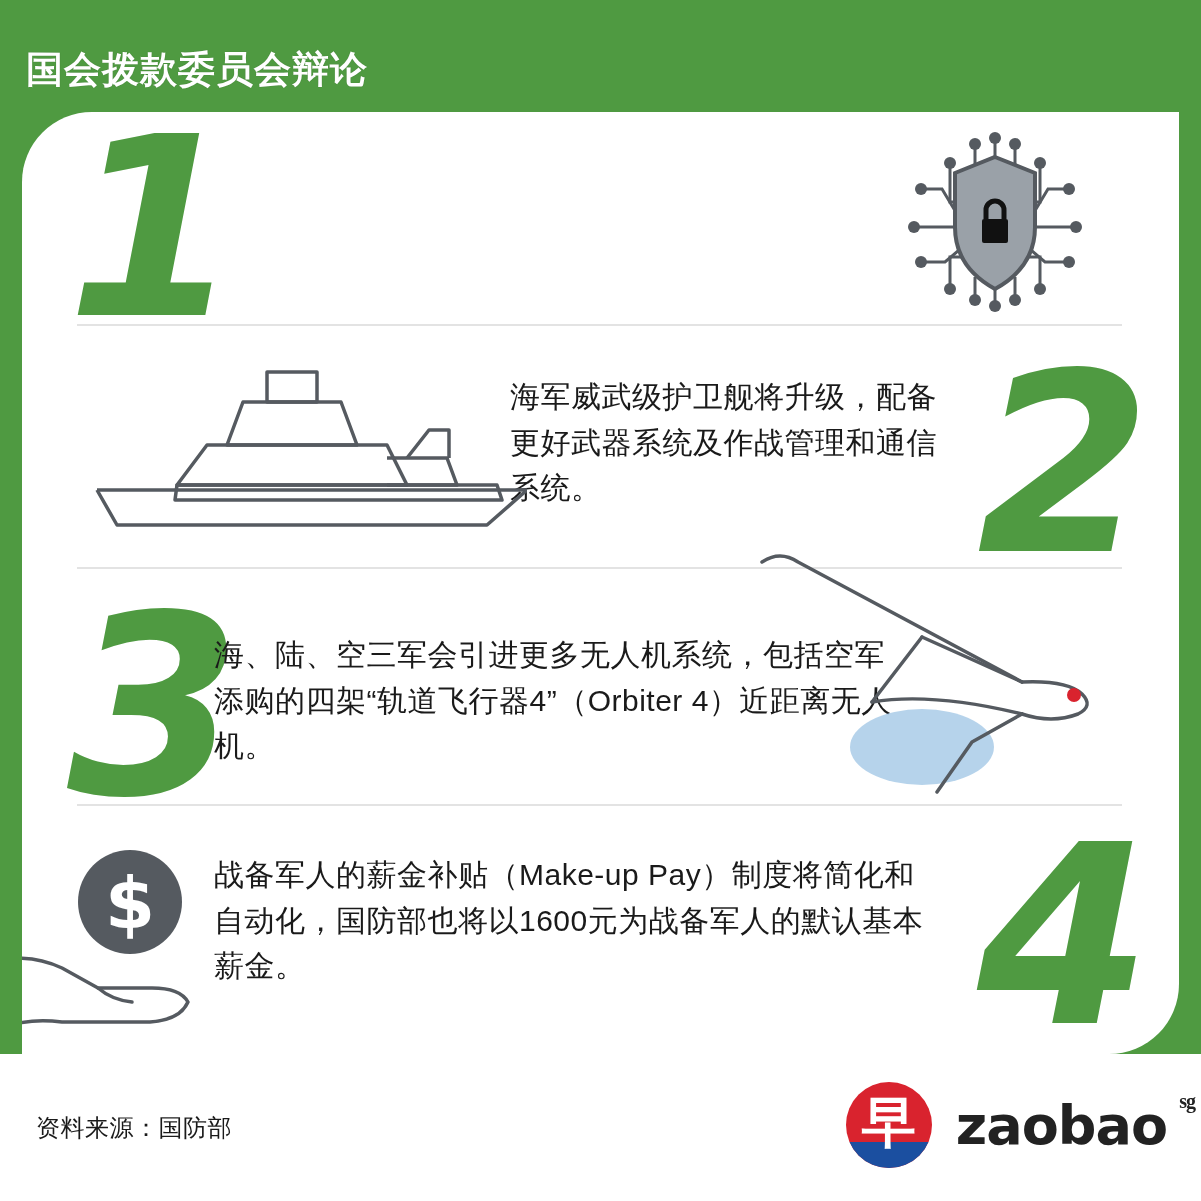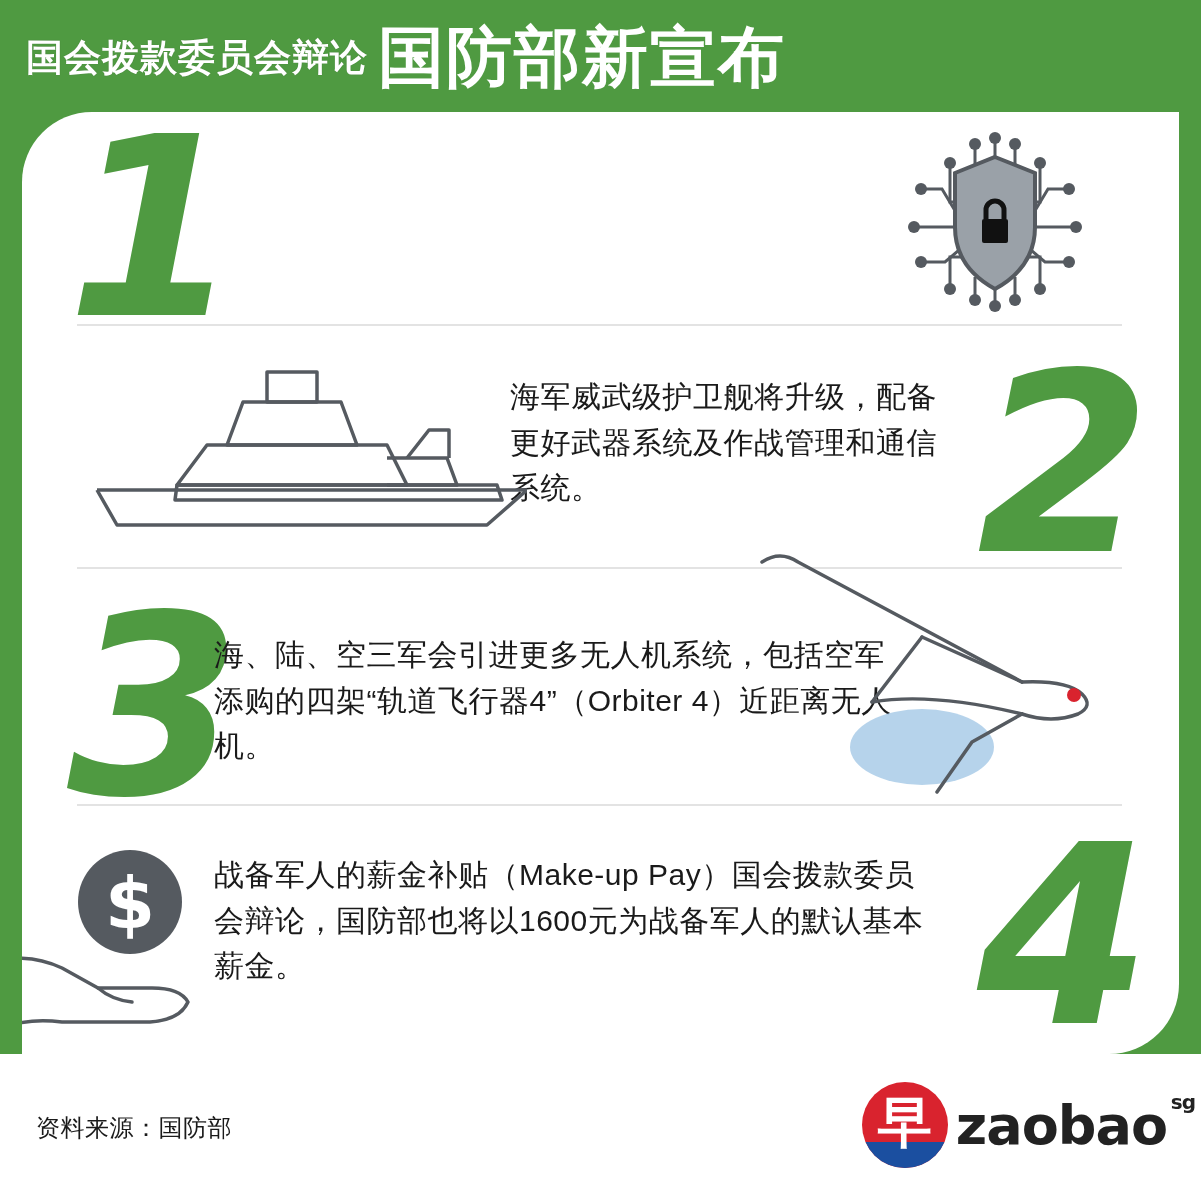--- a/index.html
+++ b/index.html
@@ -9,21 +9,21 @@
     font-family:"Liberation Sans","DejaVu Sans",sans-serif;
     overflow:hidden;
     position:relative;
   }
   .poster{
     position:absolute;inset:0;
     background:#4f9a41;
   }
   
   .header{
-    position:absolute;left:0;top:2px;width:1201px;height:112px;
+    position:absolute;left:0;top:14px;width:1201px;height:112px;
     display:flex;align-items:center;
   }
   .header-sub{
     color:#ffffff;
     font-size:37px;
     font-weight:bold;
     letter-spacing:1px;
     margin-left:26px;
     white-space:nowrap;
     text-shadow:0 0 1px rgba(0,0,0,.25);
@@ -85,36 +85,35 @@
     display:flex;align-items:center;justify-content:center;
   }
   .logo-mark .bluebar{
     position:absolute;left:0;bottom:0;width:100%;height:26px;background:#1b4fa0;
   }
   .logo-mark .zi{
     position:relative;z-index:2;color:#ffffff;font-size:54px;font-weight:bold;
     line-height:1;margin-bottom:6px;
   }
   .logo-text{
-    margin-left:8px;color:#222;font-size:54px;font-weight:bold;letter-spacing:-1px;
+    margin-left:24px;color:#222;font-size:54px;font-weight:bold;letter-spacing:-1px;
     position:relative;font-family:"DejaVu Sans","Liberation Sans",sans-serif;
   }
   .logo-sup{
-    position:absolute;top:-4px;right:-28px;font-size:20px;font-weight:bold;color:#222;
+    position:absolute;top:-4px;right:-28px;font-size:20px;font-weight:bold;color:#222;font-family:Liberation Serif, serif;
   }
   svg{display:block;}
 </style>
 </head>
 <body>
 
 <div class="poster">
 
   <div class="header">
     <div class="header-sub">国会拨款委员会辩论</div>
-    <div class="header-main">国防部新宣布</div>
   </div>
 
   <div class="card">
 
     <div class="divider" style="top:212px;"></div>
     <div class="divider" style="top:455px;"></div>
     <div class="divider" style="top:692px;"></div>
 
     <div class="bignum" style="left:45px;top:-8px;">1</div>
     <div style="position:absolute;left:858px;top:15px;width:230px;height:190px;">
@@ -190,21 +189,21 @@
           <path d="M300 172 L250 200 L215 250"></path>
           <path d="M200 95 L300 140"></path>
           <path d="M150 160 Q210 150 300 172"></path>
           <path d="M150 160 L200 95"></path>
         </g>
         <circle cx="352" cy="153" r="7" fill="#d9232e"></circle>
       </svg>
     </div>
 
     <div class="bignum" style="left:955px;top:700px;">4</div>
-    <div class="para" style="left:192px;top:740px;width:720px;">战备军人的薪金补贴（Make-up Pay）国会拨款委员会辩论，国防部也将以1600元为战备军人的默认基本薪金。</div>
+    <div class="para" style="left:192px;top:740px;width:720px;">战备军人的薪金补贴（Make-up Pay）制度将简化和自动化，国防部也将以1600元为战备军人的默认基本薪金。</div>
     <div style="position:absolute;left:-20px;top:730px;width:230px;height:200px;">
       <svg viewBox="0 0 230 200" width="230" height="200">
         <circle cx="128" cy="60" r="52" fill="#555a60"></circle>
         <text x="128" y="86" text-anchor="middle" font-size="72" font-weight="bold" fill="#ffffff" font-family="DejaVu Sans, sans-serif">$</text>
         <g fill="none" stroke="#555a60" stroke-width="3.5" stroke-linejoin="round" stroke-linecap="round">
           <path d="M0 118 Q30 112 60 126 L96 146 L150 146 Q178 146 186 160 Q178 178 148 180 L60 180 Q25 176 0 186"></path>
           <path d="M96 146 Q110 158 130 160"></path>
         </g>
       </svg>
     </div>

